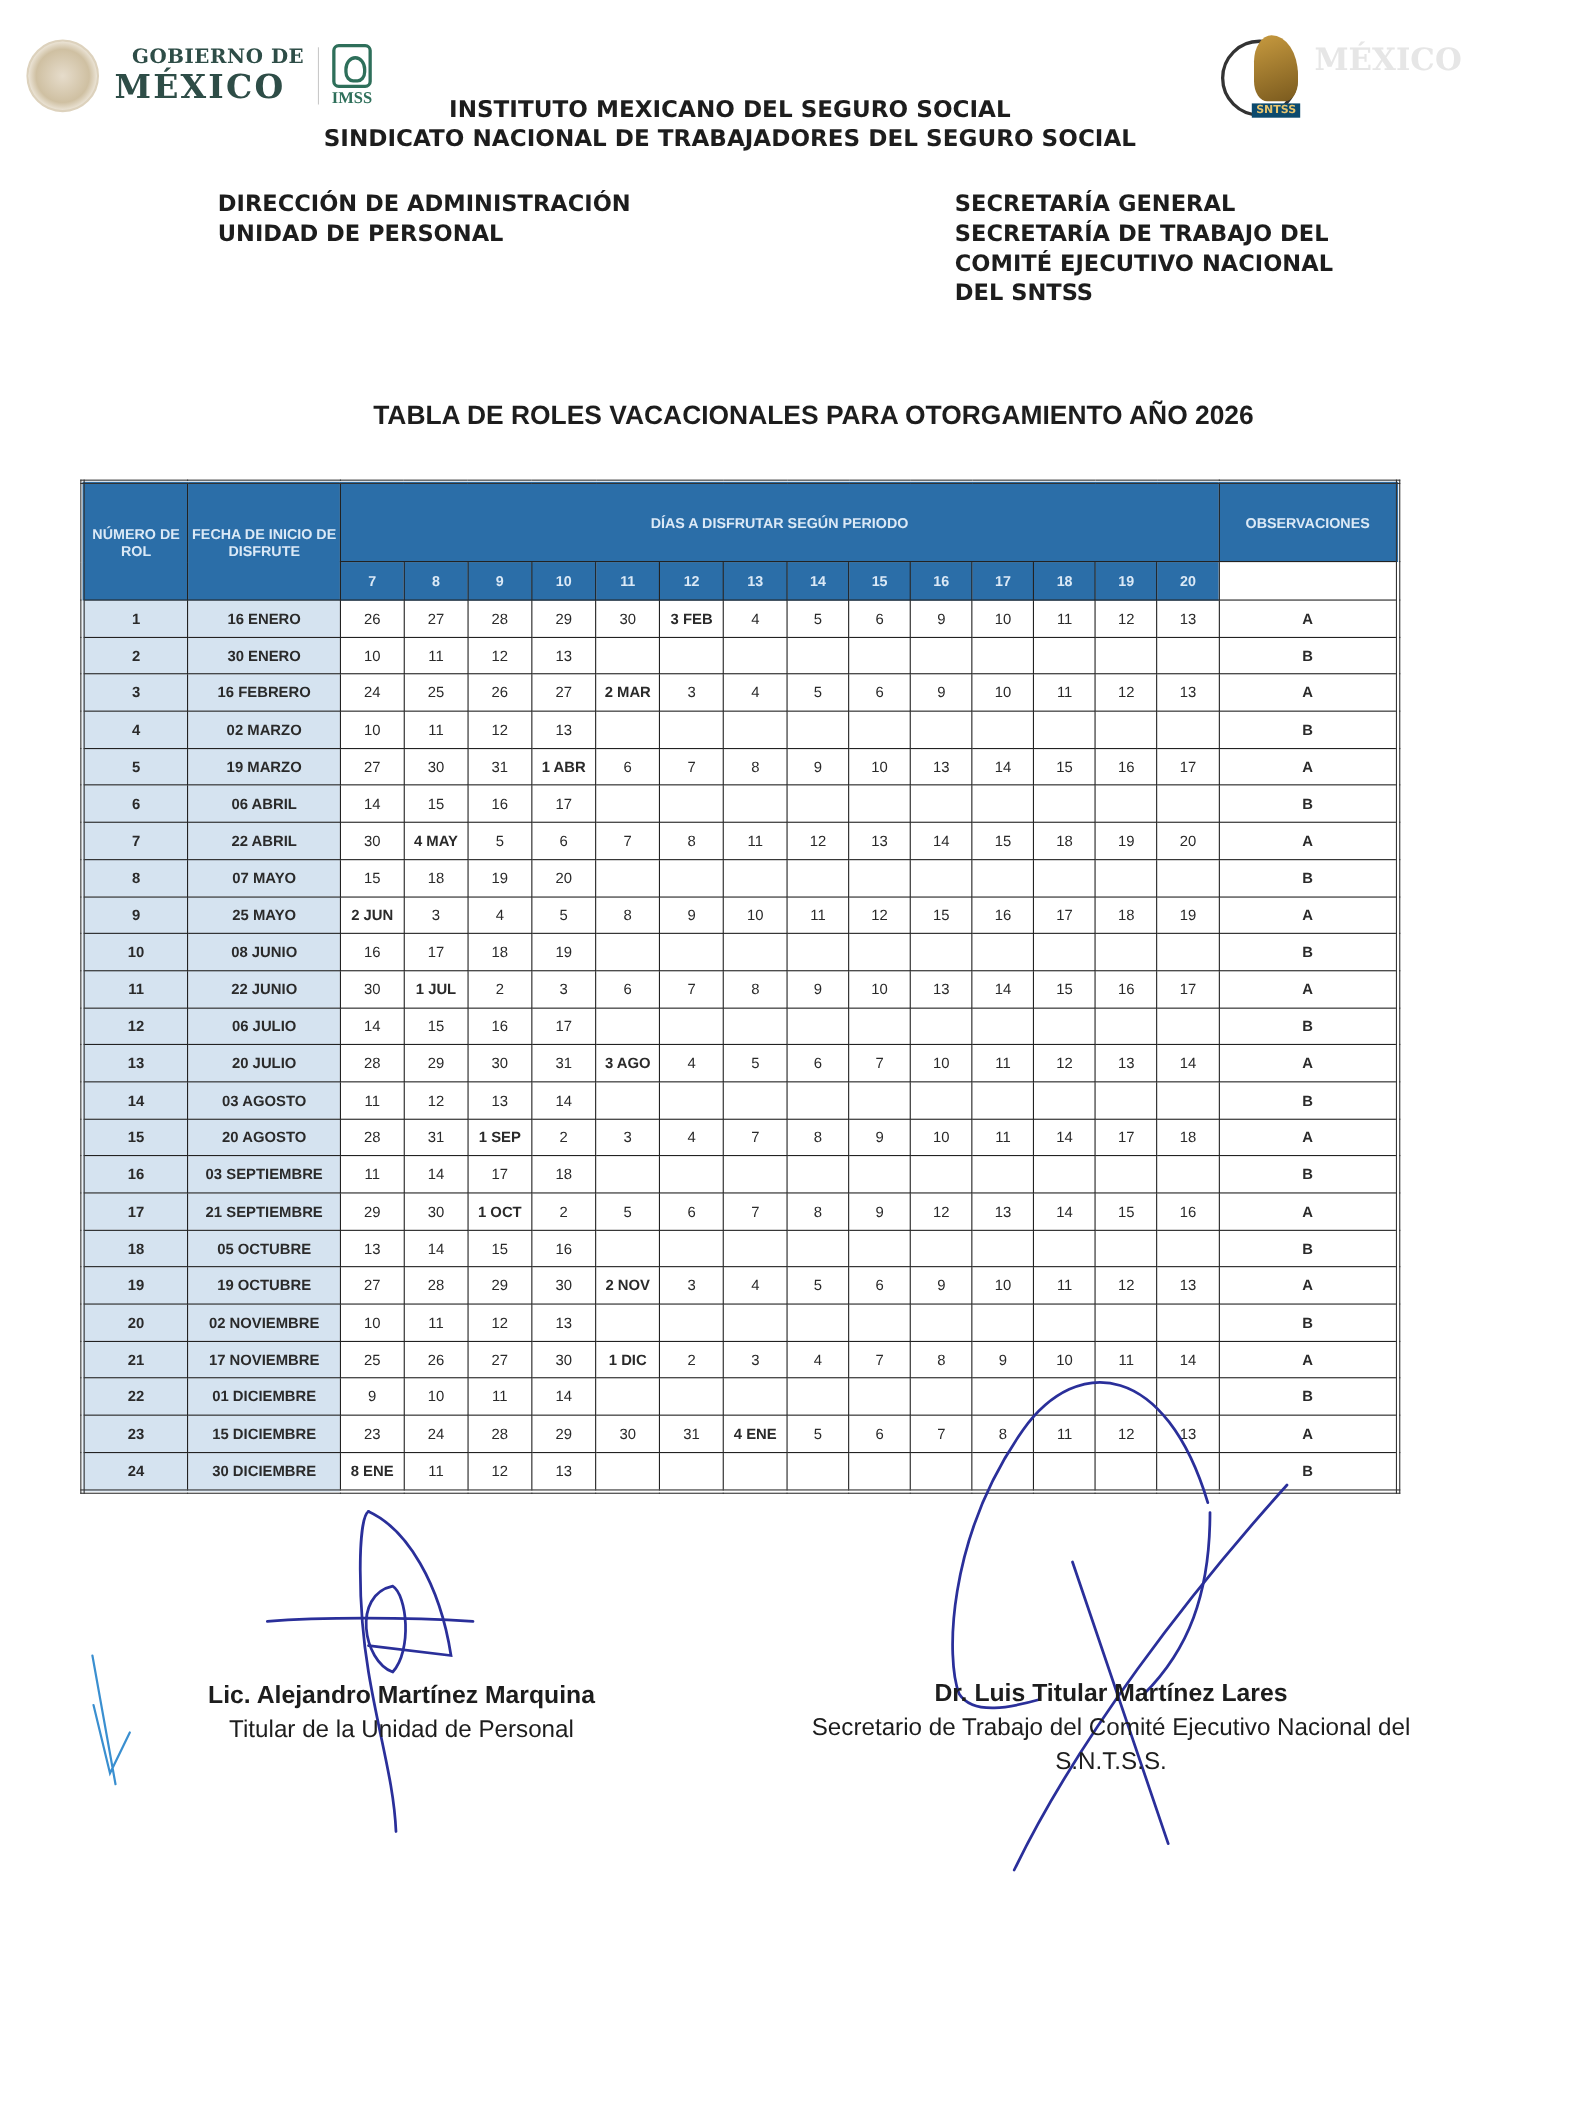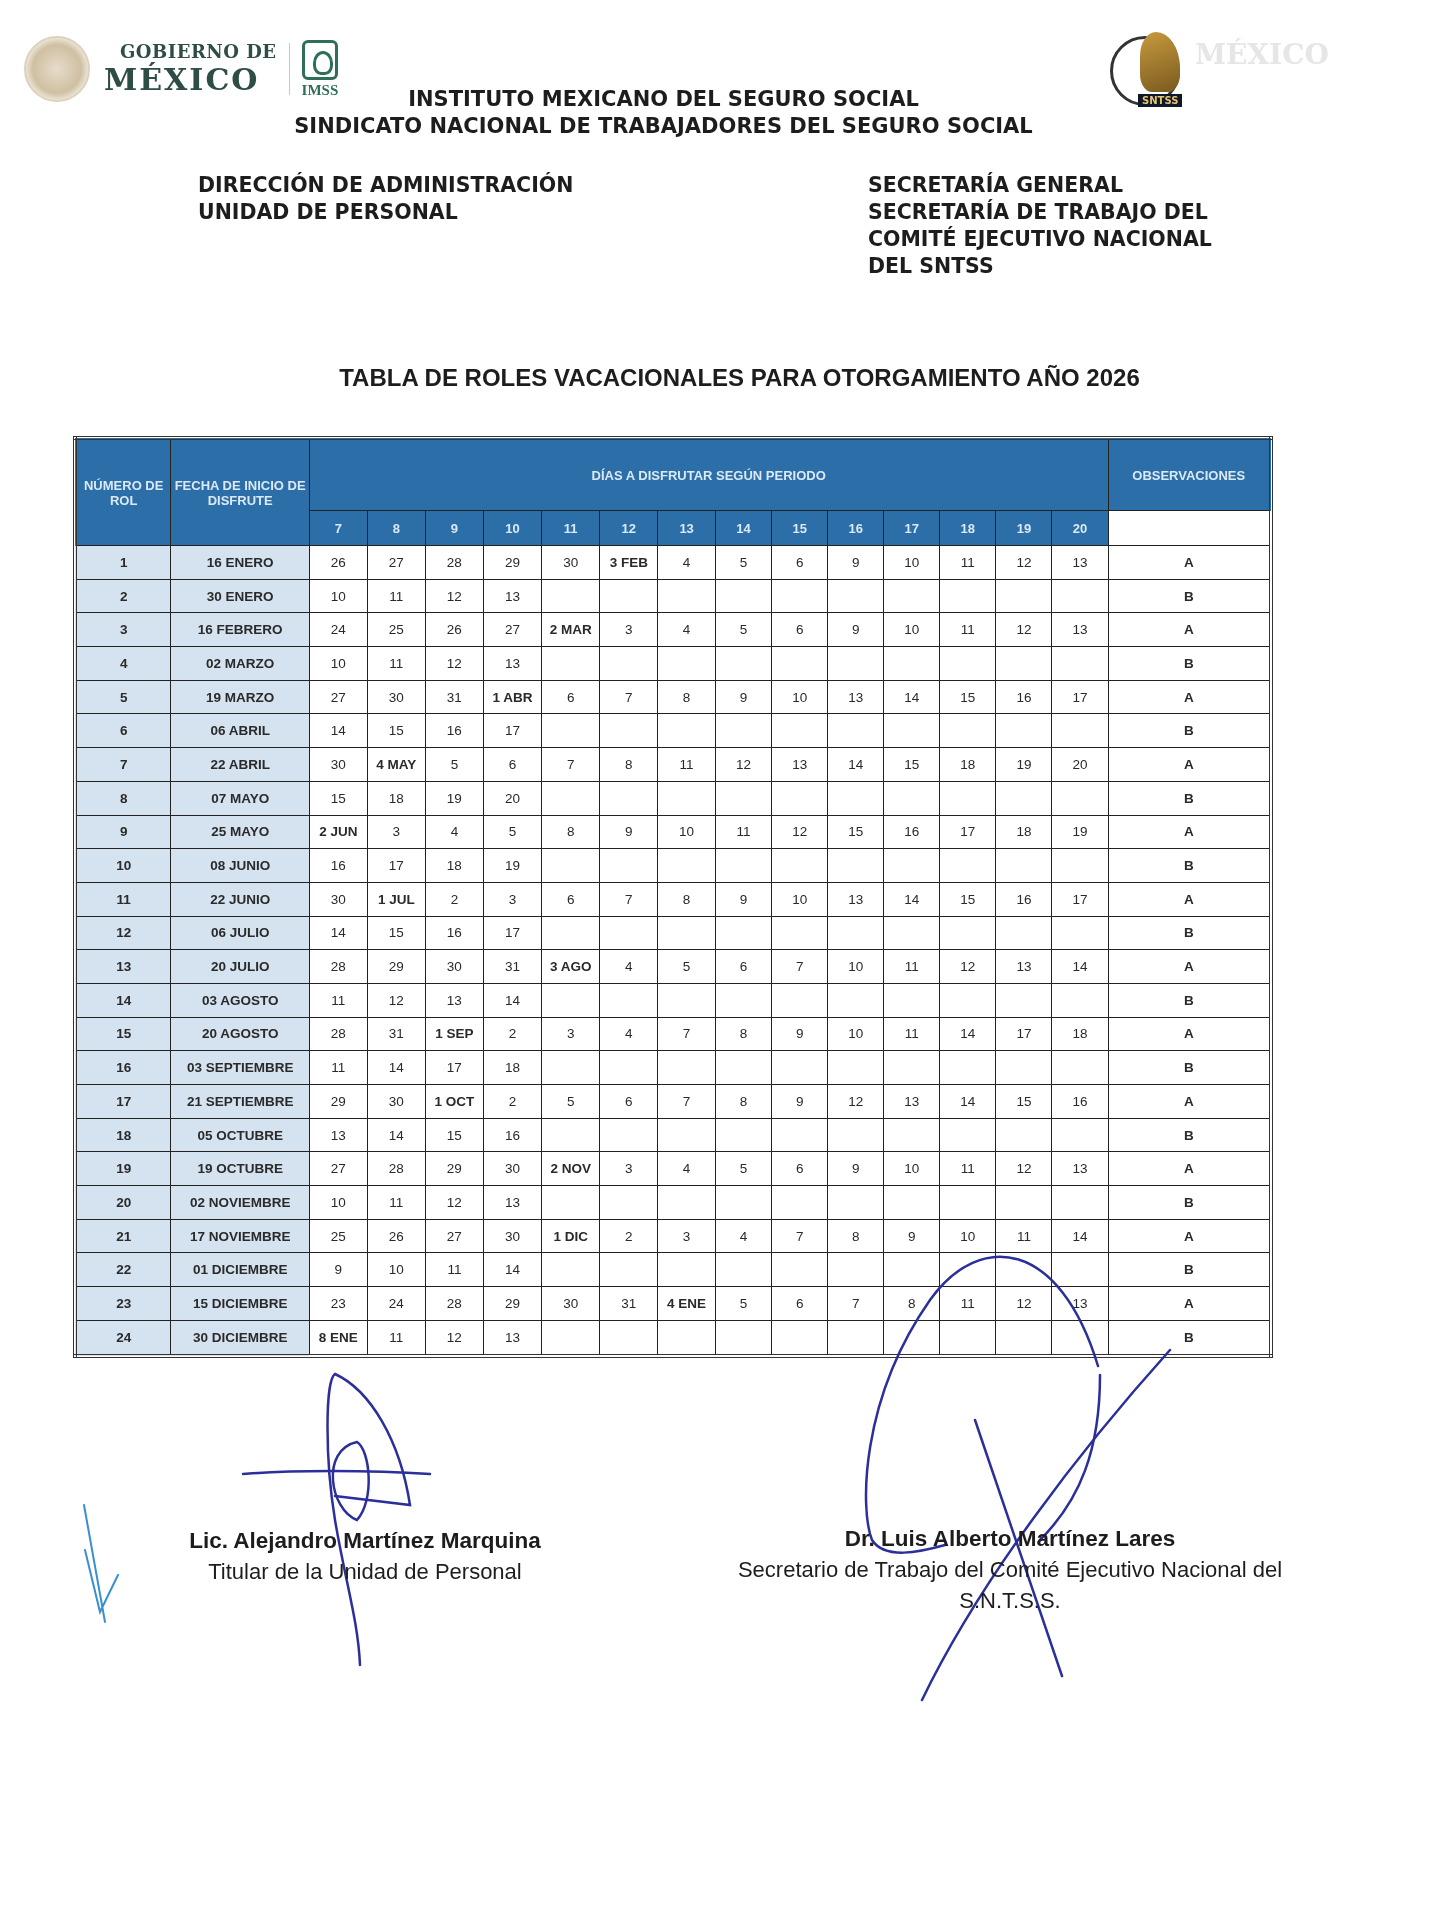--- a/index.html
+++ b/index.html
@@ -13,21 +13,21 @@
   .gob-text .l1 { font-size: 18px; font-weight: bold; letter-spacing: 0.5px; margin-left: 16px; }
   .gob-text .l2 { font-size: 30px; font-weight: bold; letter-spacing: 2px; margin-top: 4px; }
   .vdiv { width: 1px; height: 52px; background: #c9c9c9; margin: 0 12px; }
   .imss { display: flex; flex-direction: column; align-items: flex-end; color: #2e6f5a; }
   .imss .box { width: 36px; height: 40px; border: 3px solid #2e6f5a; border-radius: 6px; box-sizing: border-box; position: relative; }
   .imss .box:after { content: ""; position: absolute; left: 8px; top: 8px; width: 14px; height: 18px; border: 3px solid #2e6f5a; border-radius: 50% 50% 40% 40%; }
   .imss .lbl { font-family: "Liberation Serif", serif; font-size: 15px; font-weight: bold; margin-top: 2px; }
   .logo-sntss { position: absolute; left: 1110px; top: 32px; width: 82px; height: 78px; }
   .logo-sntss .ring { position: absolute; left: 0; top: 4px; width: 64px; height: 64px; border: 3px solid #333; border-radius: 50%; background: #fff; }
   .logo-sntss .fig { position: absolute; left: 30px; top: 0; width: 40px; height: 60px; background: linear-gradient(160deg, #c79a3f, #7a5a1e); border-radius: 40% 60% 30% 30%; }
-  .logo-sntss .tag { position: absolute; left: 28px; top: 62px; background: #0f172a; color: #e6c46e; font-size: 10px; font-weight: bold; padding: 1px 4px; }
+  .logo-sntss .tag { position: absolute; left: 28px; top: 62px; background: #0c4a6e; color: #e6c46e; font-size: 10px; font-weight: bold; padding: 1px 4px; }
   .ghost { position: absolute; left: 1195px; top: 38px; color: #e6e6e6; font-family: "DejaVu Serif", serif; font-weight: bold; font-size: 28px; }
   .hdr { position: absolute; font-family: "DejaVu Sans", sans-serif; font-weight: bold; color: #1d1d1d; }
   .h-imss { left: 0; width: 1227px; top: 86px; text-align: center; font-size: 21px; padding-left: 100px; box-sizing: border-box; line-height: 27px; }
   .h-left { left: 198px; top: 172px; font-size: 20.5px; line-height: 27px; }
   .h-right { left: 868px; top: 172px; font-size: 20.5px; line-height: 27px; }
   .title { position: absolute; left: 0; width: 1439px; top: 364px; text-align: center; font-family: "Liberation Sans", sans-serif; font-weight: bold; font-size: 24px; color: #1d1d1d; padding-left: 40px; box-sizing: border-box; }
   table.roles { position: absolute; left: 73px; top: 436px; width: 1200px; border-collapse: collapse; border: 4px double #333; font-family: "Liberation Sans", sans-serif; padding-left: 48px; }
   table.roles th, table.roles td { border: 1.5px solid #222; text-align: center; padding: 0; }
   th.hb { background: #2b6ea8; color: #dbe9f6; font-weight: bold; font-size: 13px; }
   th.h1 { height: 70px; }
@@ -608,16 +608,16 @@
     <path d="M1170 1350 C1080 1450 980 1580 922 1700" stroke="#2a2f9a" stroke-width="2.5"></path>
   </g>
 </svg>
 
 <div class="sig-block sig-left">
   <div class="sig-name">Lic. Alejandro Martínez Marquina</div>
   <div class="sig-role">Titular de la Unidad de Personal</div>
 </div>
 
 <div class="sig-block sig-right">
-  <div class="sig-name">Dr. Luis Alberto Martínez Lares</div>
+  <div class="sig-name">Dr. Luis Titular Martínez Lares</div>
   <div class="sig-role">Secretario de Trabajo del Comité Ejecutivo Nacional del</div>
   <div class="sig-role">S.N.T.S.S.</div>
 </div>
 
 </body></html>

